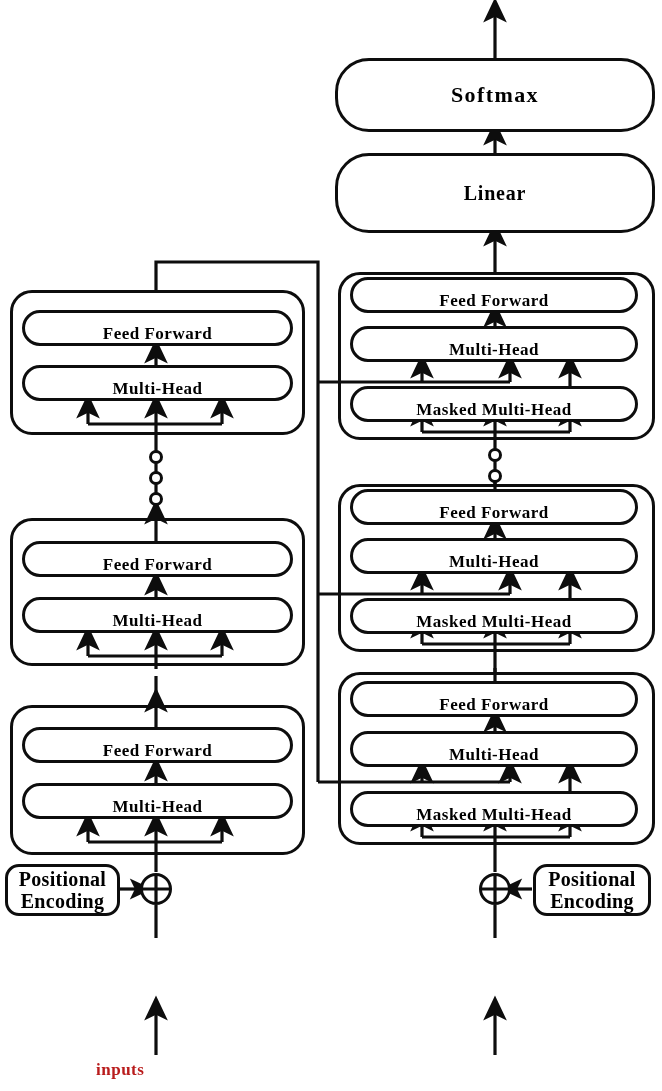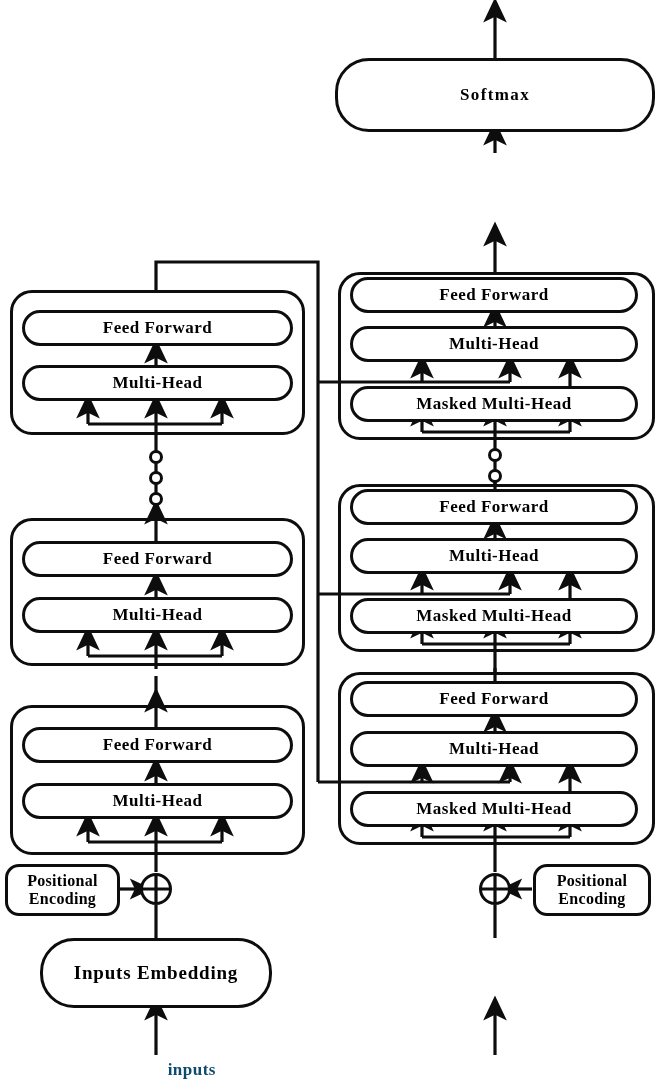--- a/index.html
+++ b/index.html
@@ -33,49 +33,50 @@
     justify-content: center;
   }
   .outer-block {
     border-radius: 22px;
     border-width: 3px;
     background: transparent;
   }
   .pill {
     border-radius: 999px;
     border-width: 3px;
+    align-items: flex-end;
   }
   .bigpill {
     border-radius: 34px;
     border-width: 3px;
   }
   .roundrect {
     border-radius: 14px;
     border-width: 3px;
   }
   .lbl {
     font-weight: bold;
     color: #000000;
     letter-spacing: 0.6px;
     text-align: center;
     line-height: 1.12;
     white-space: pre-line;
     user-select: none;
   }
-  .t-soft { font-size: 17px; letter-spacing: 1.4px; }
+  .t-soft { font-size: 22px; letter-spacing: 1.4px; }
   .t-lin  { font-size: 20px; letter-spacing: 0.8px; }
   .t-sub  { font-size: 17px; letter-spacing: 0.5px; }
   .t-emb  { font-size: 19px; letter-spacing: 0.8px; }
-  .t-pos  { font-size: 16px; letter-spacing: 0.3px; }
+  .t-pos  { font-size: 20px; letter-spacing: 0.3px; }
   .t-io   { font-size: 17px; letter-spacing: 0.5px; }
   .io-label {
     position: absolute;
-    text-align: right;
+    text-align: left;
     font-weight: bold;
-    color: #0c4a6e;
+    color: #b91c1c;
   }
   .oplus {
     position: absolute;
     box-sizing: border-box;
     border: 3px solid #0d0d0d;
     border-radius: 50%;
     background: #fff;
   }
   .dot {
     position: absolute;
@@ -192,20 +193,23 @@
 
       <line x1="495" y1="1055" x2="495" y2="1008" marker-end="url(#ah)"></line>
 
     </g>
   </svg>
 
   <div class="box bigpill" style="left:335px; top:58px; width:320px; height:74px;">
     <span class="lbl t-soft">Softmax</span>
   </div>
 
+  <div class="box bigpill" style="left:335px; top:153px; width:320px; height:80px;">
+    <span class="lbl t-lin">Linear</span>
+  </div>
 
   <div class="box outer-block" style="left:10px; top:290px; width:295px; height:145px;"></div>
   <div class="box pill" style="left:22px; top:310px; width:271px; height:36px;">
     <span class="lbl t-sub">Feed Forward</span>
   </div>
   <div class="box pill" style="left:22px; top:365px; width:271px; height:36px;">
     <span class="lbl t-sub">Multi-Head</span>
   </div>
 
   <div class="dot" style="left:149px; top:450px; width:14px; height:14px;"></div>
@@ -232,23 +236,20 @@
     <span class="lbl t-pos">Positional
 Encoding</span>
   </div>
   <div class="oplus" style="left:140px; top:873px; width:32px; height:32px;">
     <svg width="26" height="26" viewBox="0 0 26 26" style="position:absolute;left:0;top:0;">
       <line x1="13" y1="-4" x2="13" y2="30" stroke="#0d0d0d" stroke-width="3.2"></line>
       <line x1="-4" y1="13" x2="30" y2="13" stroke="#0d0d0d" stroke-width="3.2"></line>
     </svg>
   </div>
 
-  <div class="box bigpill" style="left:40px; top:938px; width:232px; height:70px;">
-    <span class="lbl t-emb">Inputs Embedding</span>
-  </div>
   <div class="io-label t-io" style="left:96px; top:1060px; width:120px;">inputs</div>
 
   <div class="box outer-block" style="left:338px; top:272px; width:317px; height:168px;"></div>
   <div class="box pill" style="left:350px; top:277px; width:288px; height:36px;">
     <span class="lbl t-sub">Feed Forward</span>
   </div>
   <div class="box pill" style="left:350px; top:326px; width:288px; height:36px;">
     <span class="lbl t-sub">Multi-Head</span>
   </div>
   <div class="box pill" style="left:350px; top:386px; width:288px; height:36px;">

